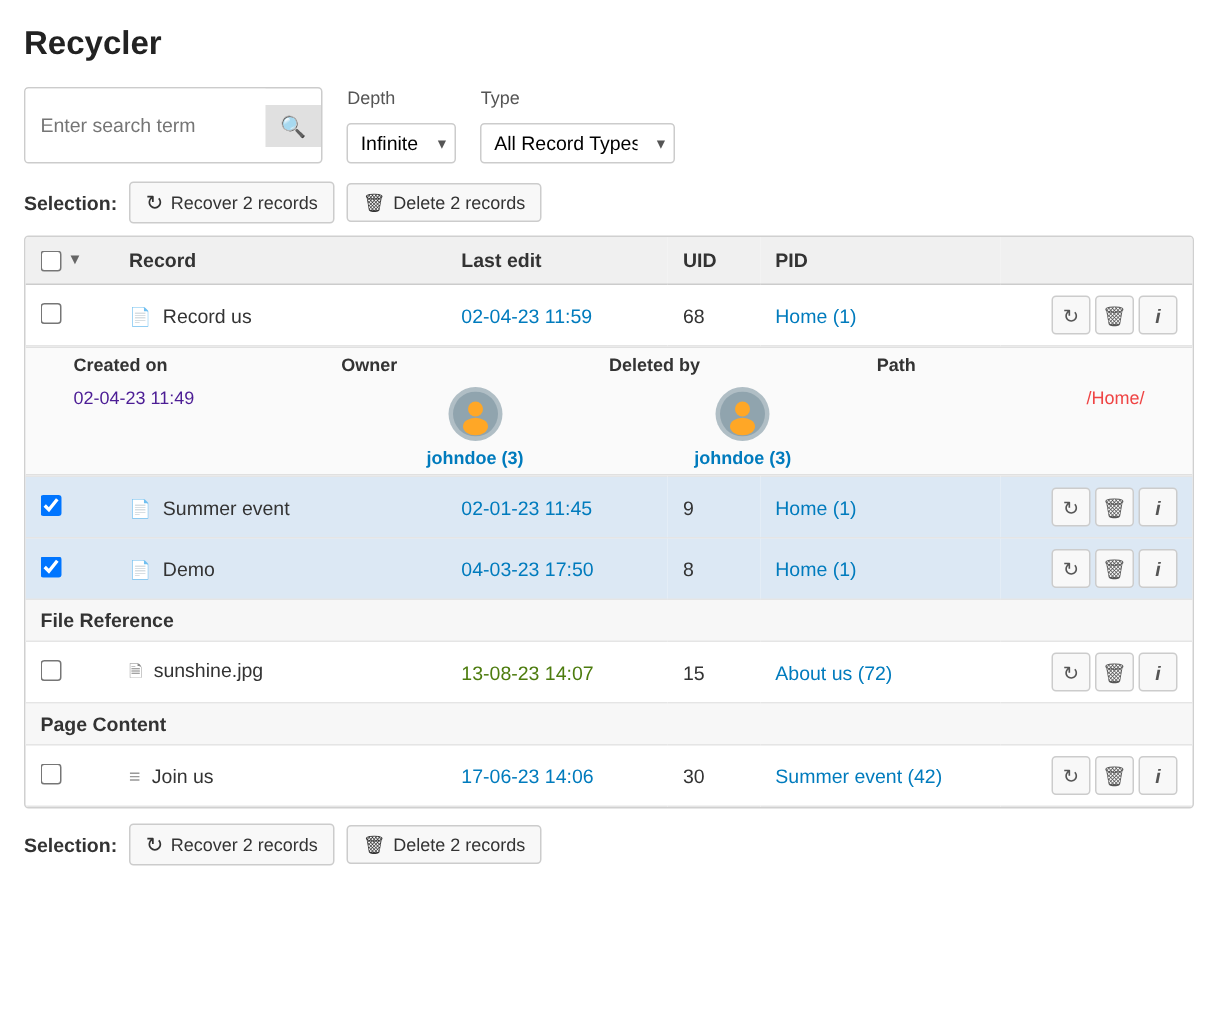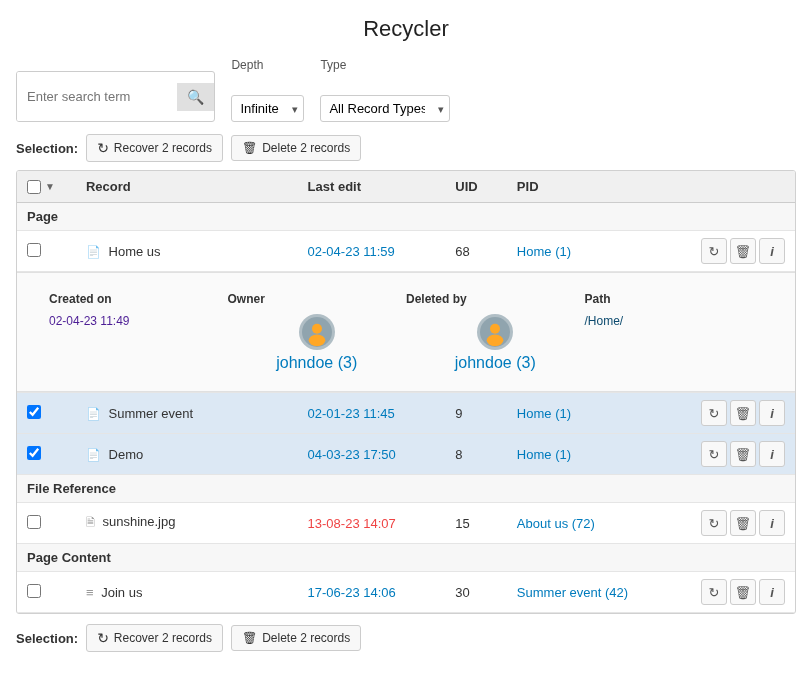--- a/index.html
+++ b/index.html
@@ -1,23 +1,23 @@
 <!DOCTYPE html>
 <html><head>
   <meta charset="utf-8">
   <style>
     * { box-sizing: border-box; margin: 0; padding: 0; }
     body { font-family: Arial, Helvetica, sans-serif; font-size: 13px; color: #333; background: #f5f5f5; }
     .page-wrapper { padding: 16px; max-width: 812px; background: #fff; min-height: 681px; }
-    h1 { font-size: 22px; font-weight: normal; margin-bottom: 16px; color: #222; text-align: center; }
+    h1 { font-size: 22px; font-weight: bold; margin-bottom: 16px; color: #222; }
     .toolbar { display: flex; align-items: flex-end; gap: 16px; margin-bottom: 12px; }
     .search-group { display: flex; align-items: center; border: 1px solid #ccc; border-radius: 3px; overflow: hidden; }
     .search-input { border: none; outline: none; padding: 17px 10px; font-size: 13px; color: #0f172a; width: 160px; }
     .search-btn { background: #e0e0e0; border: none; cursor: pointer; padding: 6px 10px; font-size: 14px; color: #555; }
-    .depth-group, .type-group { display: flex; flex-direction: column; gap: 13px; }
+    .depth-group, .type-group { display: flex; flex-direction: column; gap: 0; }
     .dropdown-label { font-size: 12px; color: #555; }
     .dropdown-select { border: 1px solid #ccc; border-radius: 3px; padding: 5px 8px; font-size: 13px; background: #fff; cursor: pointer; appearance: none; -webkit-appearance: none; padding-right: 24px; position: relative; }
     .dropdown-wrapper { position: relative; display: inline-block; margin-top: 10px; }
     .dropdown-wrapper::after { content: '▾'; position: absolute; right: 7px; top: 50%; transform: translateY(-50%); pointer-events: none; font-size: 11px; color: #555; }
     .selection-bar { display: flex; align-items: center; gap: 8px; margin-bottom: 8px; }
     .selection-label { font-weight: bold; font-size: 13px; }
     .btn { display: inline-flex; align-items: center; gap: 5px; border: 1px solid #ccc; border-radius: 3px; padding: 5px 10px; font-size: 12px; cursor: pointer; background: #f8f8f8; color: #333; }
     .btn-recover { }
     .btn-delete { }
     .table-wrapper { border: 1px solid #d0d0d0; border-radius: 3px; overflow: hidden; }
@@ -28,30 +28,30 @@
     .col-record { width: 180px; }
     .col-lastedit { width: 120px; }
     .col-uid { width: 50px; }
     .col-pid { width: 130px; }
     .col-actions { width: 100px; }
     tbody tr { border-bottom: 1px solid #e5e5e5; }
     tbody tr.section-header td { background: #f7f7f7; font-weight: bold; padding: 6px 10px; font-size: 13px; }
     tbody tr.record-row td { padding: 7px 10px; vertical-align: middle; }
     tbody tr.record-row.selected { background: #dce8f4; }
     tbody tr.detail-row td { padding: 0; }
-    .detail-panel { background: #fafafa; border-top: 1px solid #e0e0e0; border-bottom: 1px solid #e0e0e0; padding: 19px 32px; }
+    .detail-panel { background: #fafafa; border-top: 1px solid #e0e0e0; border-bottom: 1px solid #e0e0e0; padding: 4px 32px; }
     .detail-panel .detail-cols { display: flex; gap: 0; }
     .detail-col { flex: 1; }
     .detail-col .detail-header { font-weight: bold; font-size: 12px; color: #333; margin-bottom: 8px; }
     .detail-col .detail-value { font-size: 12px; color: #4c1d95; }
     .avatar-wrap { display: flex; flex-direction: column; align-items: center; gap: 4px; }
     .avatar { width: 36px; height: 36px; border-radius: 50%; background: #b0bec5; display: flex; align-items: center; justify-content: center; overflow: hidden; }
     .avatar svg { width: 30px; height: 30px; }
-    .avatar-name { font-size: 16px; color: #007bbd; }
-    .path-value { font-size: 12px; color: #0c4a6e; }
+    .avatar-name { font-size: 12px; color: #007bbd; font-weight: bold; }
+    .path-value { font-size: 12px; color: #ef4444; text-align: right; }
     .action-btns { display: flex; gap: 3px; justify-content: flex-end; }
     .icon-btn { width: 26px; height: 26px; border: 1px solid #ccc; border-radius: 3px; background: #f8f8f8; cursor: pointer; display: flex; align-items: center; justify-content: center; font-size: 13px; color: #555; }
     .record-icon { display: inline-block; margin-right: 4px; font-size: 12px; color: #999; }
     input[type="checkbox"] { width: 14px; height: 14px; cursor: pointer; }
     .check-all-wrap { display: flex; align-items: center; gap: 4px; }
     .sort-icon { font-size: 10px; color: #666; }
     .file-icon { font-size: 11px; color: #888; }
   </style>
 </head>
 <body>
@@ -106,29 +106,26 @@
         </th>
         <th class="col-record">Record</th>
         <th class="col-lastedit">Last edit</th>
         <th class="col-uid">UID</th>
         <th class="col-pid">PID</th>
         <th class="col-actions"></th>
       </tr>
     </thead>
     <tbody>
 
-      <tr class="section-header">
-        <td colspan="6">Page</td>
-      </tr>
 
       <tr class="record-row">
         <td><input type="checkbox" style=""></td>
         <td>
           <span class="record-icon">📄</span>
-          <span>Home us</span>
+          <span>Record us</span>
         </td>
         <td style="color:#007bbd;">02-04-23 11:59</td>
         <td>68</td>
         <td><a style="color:#007bbd;text-decoration:none;">Home (1)</a></td>
         <td>
           <div class="action-btns">
             <button class="icon-btn" title="Restore">↻</button>
             <button class="icon-btn" title="Delete">🗑</button>
             <button class="icon-btn" title="Info" style="font-style:italic;font-weight:bold;">i</button>
           </div>
@@ -217,21 +214,21 @@
       <tr class="section-header">
         <td colspan="6">File Reference</td>
       </tr>
 
       <tr class="record-row">
         <td><input type="checkbox" style=""></td>
         <td>
           <span class="record-icon file-icon">🗎</span>
           <span>sunshine.jpg</span>
         </td>
-        <td style="color:#ef4444;">13-08-23 14:07</td>
+        <td style="color:#4d7c0f;">13-08-23 14:07</td>
         <td>15</td>
         <td><a style="color:#007bbd;text-decoration:none;">About us (72)</a></td>
         <td>
           <div class="action-btns">
             <button class="icon-btn" title="Restore">↻</button>
             <button class="icon-btn" title="Delete">🗑</button>
             <button class="icon-btn" title="Info" style="font-style:italic;font-weight:bold;">i</button>
           </div>
         </td>
       </tr>

